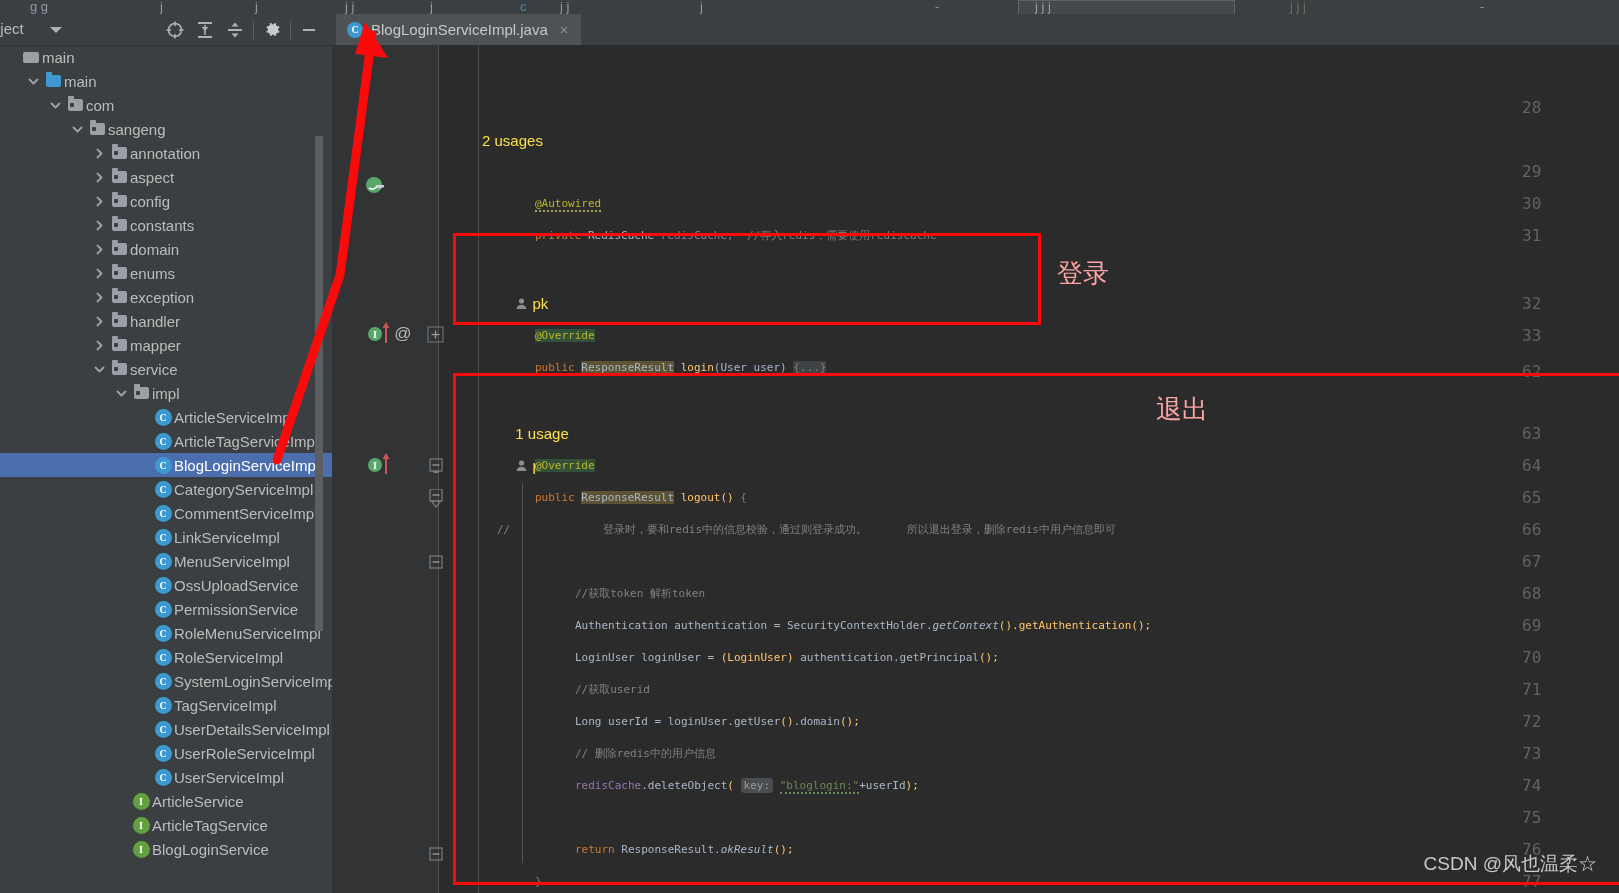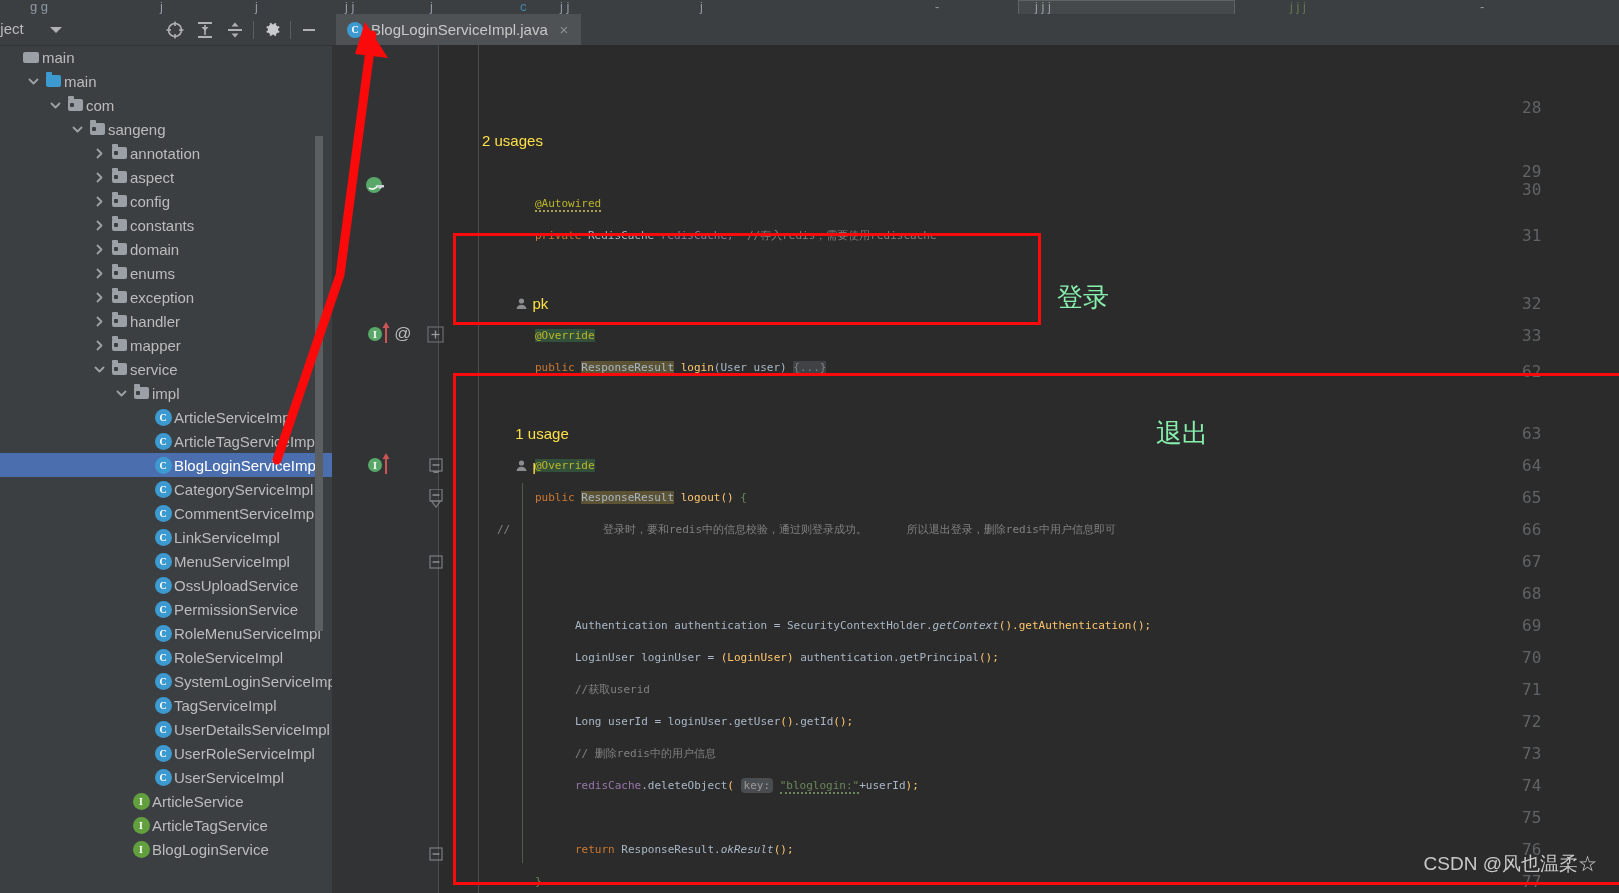--- a/index.html
+++ b/index.html
@@ -198,23 +198,23 @@
 
   
   .fold-rail { position: absolute; width: 1px; background: #4a4d4f; }
 
   
   .redbox {
     position: absolute; border: 3px solid #fa0a0a; box-sizing: border-box;
     pointer-events: none;
   }
   .redtext {
-    position: absolute; color: #86efac; font-size: 26px;
+    position: absolute; color: #fca5a5; font-size: 26px;
     font-family: "Liberation Sans", sans-serif;
-    white-space: nowrap; pointer-events: none; margin-top: 24px;
+    white-space: nowrap; pointer-events: none;
   }
   .arrow-svg { position: absolute; left: 0; top: 0; pointer-events: none; }
 
   .watermark {
     position: absolute; right: 22px; bottom: 16px;
     color: #c9c9c9; font-size: 19px;
     font-family: "Liberation Sans", sans-serif;
     white-space: nowrap; pointer-events: none;
   }
 </style>
@@ -634,21 +634,21 @@
       <div class="gutter"></div>
       <div class="gutter-sep"></div>
 
       <div id="linenums">
           <div class="lnum" style="top: 47px;">
             <span>28</span>
           </div>
           <div class="lnum" style="top: 111px;">
             <span>29</span>
           </div>
-          <div class="lnum" style="top: 129px;">
+          <div class="lnum" style="top: 143px;">
             <span>30</span>
           </div>
           <div class="lnum" style="top: 175px;">
             <span>31</span>
           </div>
           <div class="lnum" style="top: 243px;">
             <span>32</span>
           </div>
           <div class="lnum" style="top: 275px;">
             <span>33</span>
@@ -811,35 +811,38 @@
         <span class="t-kw">public</span><span> </span><span class="t-type hl-olive">ResponseResult</span><span> </span><span class="t-par">logout</span><span class="t-brace">()</span><span> </span><span class="t-green">{</span>
       </div>
 
       <div class="code-line" style="top:437px; left:112px;">
         <span class="t-cmt">//</span>
       </div>
       <div class="code-line" style="top:437px; left:218px;">
         <span class="t-cmt">登录时，要和redis中的信息校验，通过则登录成功。</span><span>      </span><span class="t-cmt">所以退出登录，删除redis中用户信息即可</span>
       </div>
 
+      <div class="code-line" style="top:501px; left:190px;">
+        <span class="t-cmt">//获取token 解析token</span>
+      </div>
 
       <div class="code-line" style="top:533px; left:190px;">
         <span class="t-white">Authentication authentication = </span><span class="t-white">SecurityContextHolder.</span><span class="t-methi">getContext</span><span class="t-par">().getAuthentication</span><span class="t-par">();</span>
       </div>
 
       <div class="code-line" style="top:565px; left:190px;">
         <span class="t-white">LoginUser loginUser = </span><span class="t-par">(LoginUser)</span><span class="t-white"> authentication.getPrincipal</span><span class="t-par">();</span>
       </div>
 
       <div class="code-line" style="top:597px; left:190px;">
         <span class="t-cmt">//获取userid</span>
       </div>
 
       <div class="code-line" style="top:629px; left:190px;">
-        <span class="t-white">Long userId = loginUser.getUser</span><span class="t-par">()</span><span class="t-white">.getId</span><span class="t-par">();</span>
+        <span class="t-white">Long userId = loginUser.getUser</span><span class="t-par">()</span><span class="t-white">.domain</span><span class="t-par">();</span>
       </div>
 
       <div class="code-line" style="top:661px; left:190px;">
         <span class="t-cmt">// 删除redis中的用户信息</span>
       </div>
 
       <div class="code-line" style="top:693px; left:190px;">
         <span class="t-field">redisCache</span><span class="t-white">.deleteObject</span><span class="t-par">(</span><span> </span><span class="t-param hl-chip">key:</span><span> </span><span class="t-str squiggle-g">"bloglogin:"</span><span class="t-white">+userId</span><span class="t-par">);</span>
       </div>
 

